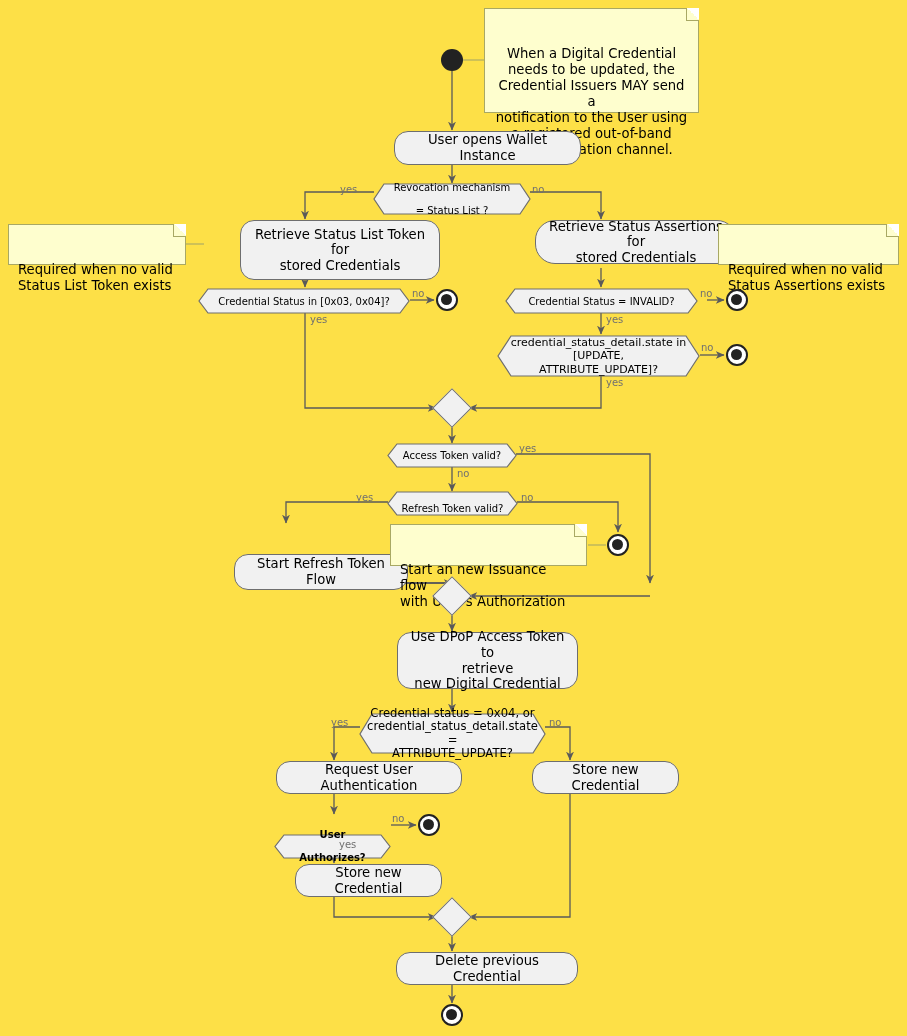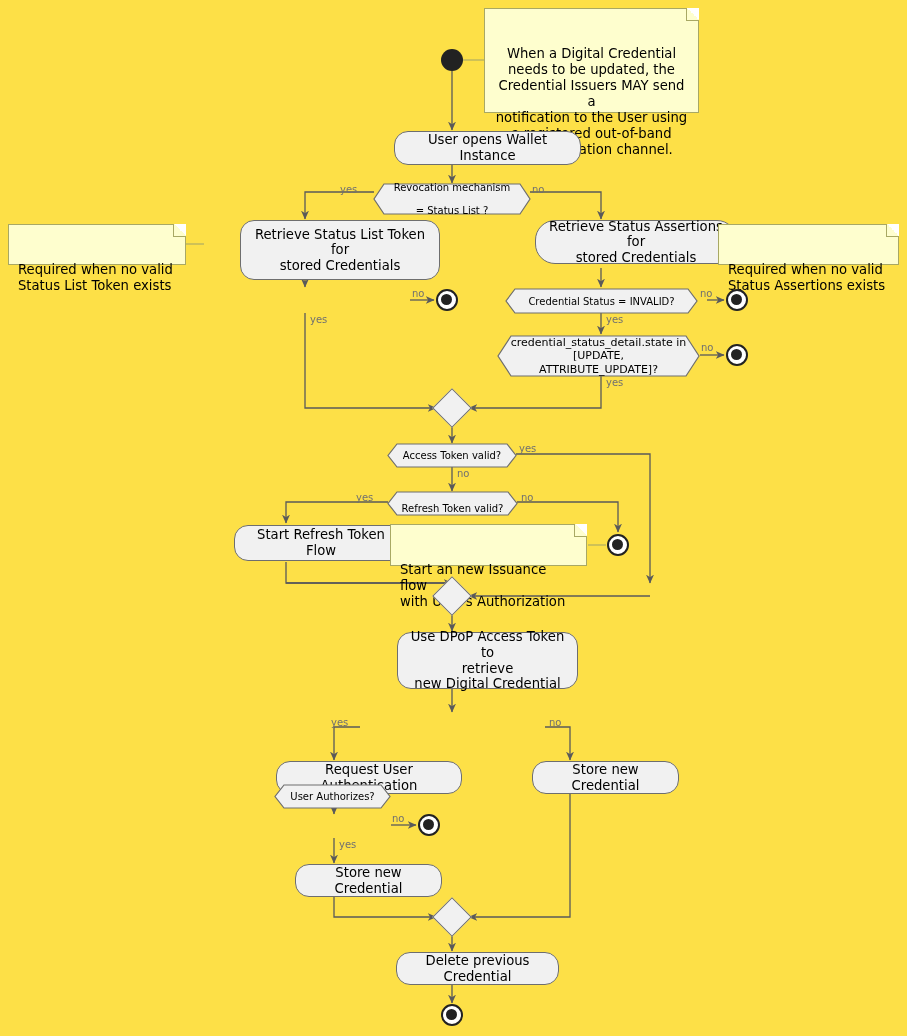--- a/index.html
+++ b/index.html
@@ -268,20 +268,26 @@
     <span>Retrieve Status Assertions for
 stored Credentials</span>
   </div>
 
   <div class="note left-align" style="left:718px; top:224px; width:181px; height:41px;">
     <span class="fold"></span>
     <span>Required when no valid
 Status Assertions exists</span>
   </div>
 
+  <div class="decision-wrap" style="left:198px; top:288px; width:212px; height:26px;">
+    <svg class="dshape" width="212" height="26">
+      <polygon points="10,1 202,1 211,13 202,25 10,25 1,13" fill="#F1F1F1" stroke="#6E6E6E" stroke-width="1.2"></polygon>
+    </svg>
+    <div class="dlabel">Credential Status in [0x03, 0x04]?</div>
+  </div>
   <div class="edge-label" style="left:412px; top:287px;">no</div>
   <div class="edge-label" style="left:310px; top:313px;">yes</div>
   <div class="end-node" style="left:436px; top:289px;"></div>
 
   <div class="decision-wrap" style="left:505px; top:288px; width:193px; height:26px;">
     <svg class="dshape" width="193" height="26">
       <polygon points="10,1 183,1 192,13 183,25 10,25 1,13" fill="#F1F1F1" stroke="#6E6E6E" stroke-width="1.2"></polygon>
     </svg>
     <div class="dlabel">Credential Status = INVALID?</div>
   </div>
@@ -316,21 +322,21 @@
 
   <div class="decision-wrap" style="left:387px; top:491px; width:131px; height:34px;">
     <svg class="dshape" width="131" height="25">
       <polygon points="10,1 121,1 130,12.5 121,24 10,24 1,12.5" fill="#F1F1F1" stroke="#6E6E6E" stroke-width="1.2"></polygon>
     </svg>
     <div class="dlabel">Refresh Token valid?</div>
   </div>
   <div class="edge-label" style="left:356px; top:491px;">yes</div>
   <div class="edge-label" style="left:521px; top:491px;">no</div>
 
-  <div class="node activity" style="left:199px; top:525px; width:174px; height:36px;">
+  <div class="node activity" style="left:199px; top:554px; width:174px; height:36px;">
     <span>Start Refresh Token Flow</span>
   </div>
 
   <div class="note left-align" style="left:390px; top:524px; width:197px; height:42px;">
     <span class="fold"></span>
     <span>Start an new Issuance flow
 with User's Authorization</span>
   </div>
 
   <div class="end-node" style="left:607px; top:534px;"></div>
@@ -338,48 +344,56 @@
   <div class="merge-node" style="left:438px; top:582px;">
     <div class="dia"></div>
   </div>
 
   <div class="node activity" style="left:362px; top:632px; width:181px; height:57px; white-space:pre-line;">
     <span>Use DPoP Access Token to
 retrieve
 new Digital Credential</span>
   </div>
 
+  <div class="decision-wrap" style="left:359px; top:713px; width:187px; height:41px;">
+    <svg class="dshape" width="187" height="41">
+      <polygon points="13,1 174,1 186,21 174,40 13,40 1,21" fill="#F1F1F1" stroke="#6E6E6E" stroke-width="1.2"></polygon>
+    </svg>
+    <div class="dlabel" style="white-space:pre-line; font-size:11.6px; line-height:13.4px; padding:0 10px;">Credential status = 0x04, or
+credential_status_detail.state =
+ATTRIBUTE_UPDATE?</div>
+  </div>
   <div class="edge-label" style="left:331px; top:716px;">yes</div>
   <div class="edge-label" style="left:549px; top:716px;">no</div>
 
   <div class="node activity" style="left:241px; top:761px; width:186px; height:33px;">
     <span>Request User Authentication</span>
   </div>
 
   <div class="node activity" style="left:497px; top:761px; width:147px; height:33px;">
     <span>Store new Credential</span>
   </div>
 
-  <div class="decision-wrap" style="left:274px; top:784px; width:117px; height:16px;">
+  <div class="decision-wrap" style="left:274px; top:834px; width:117px; height:16px;font-weight:bold;">
     <svg class="dshape" width="117" height="25">
       <polygon points="10,1 107,1 116,12.5 107,24 10,24 1,12.5" fill="#F1F1F1" stroke="#6E6E6E" stroke-width="1.2"></polygon>
     </svg>
     <div class="dlabel">User Authorizes?</div>
   </div>
   <div class="edge-label" style="left:392px; top:812px;">no</div>
   <div class="edge-label" style="left:339px; top:838px;">yes</div>
   <div class="end-node" style="left:418px; top:814px;"></div>
 
   <div class="node activity" style="left:260px; top:864px; width:147px; height:33px;">
     <span>Store new Credential</span>
   </div>
 
   <div class="merge-node" style="left:438px; top:903px;">
     <div class="dia"></div>
   </div>
 
-  <div class="node activity" style="left:361px; top:952px; width:163px; height:33px;justify-content:center;">
+  <div class="node activity" style="left:361px; top:952px; width:182px; height:33px;justify-content:center;">
     <span>Delete previous Credential</span>
   </div>
 
   <div class="end-node" style="left:441px; top:1004px;"></div>
 
 </div>
 
 </body></html>

